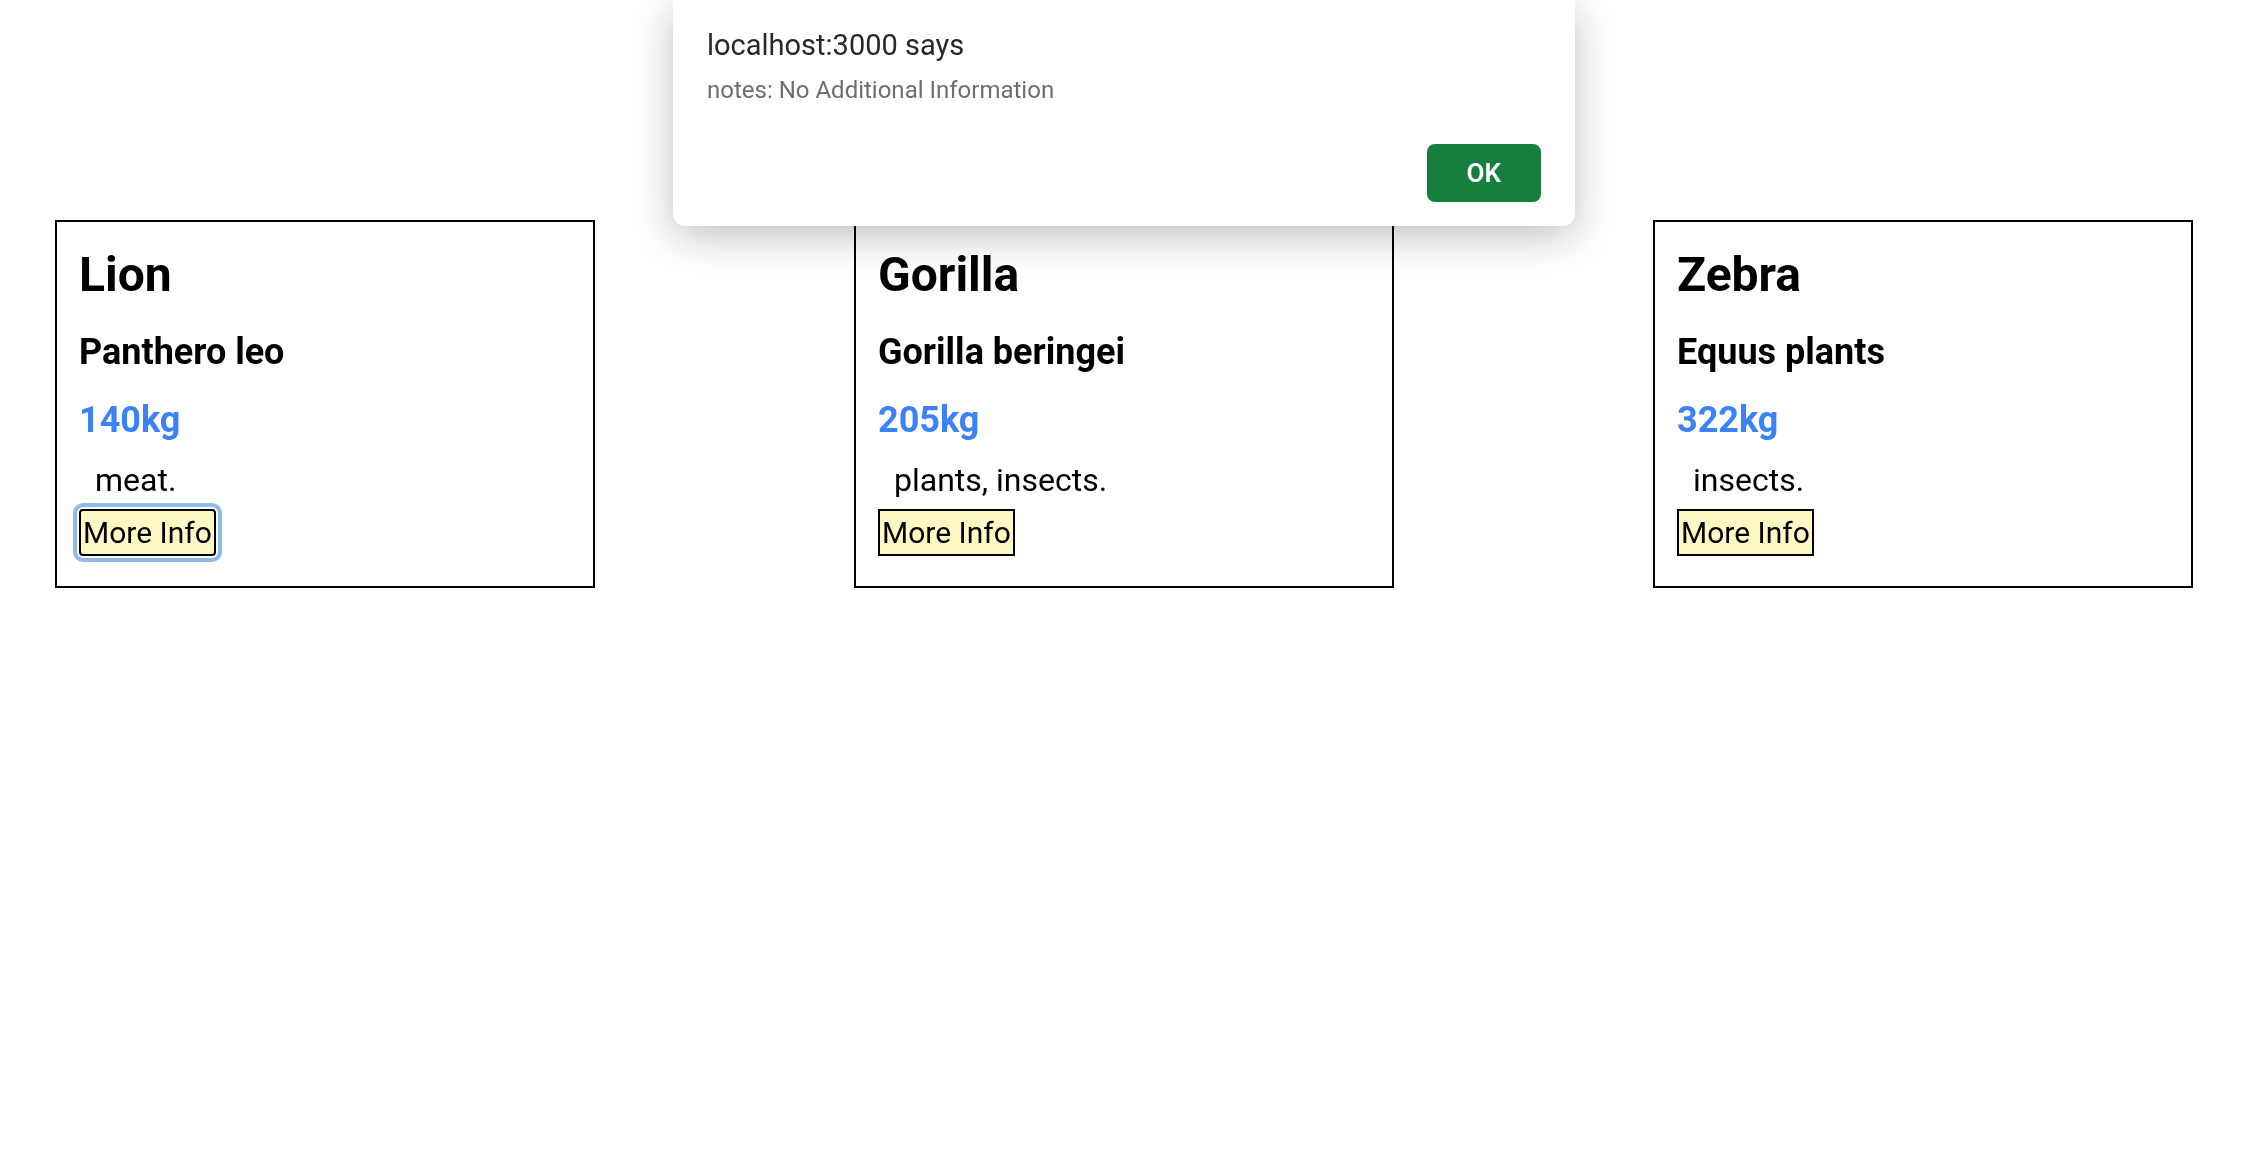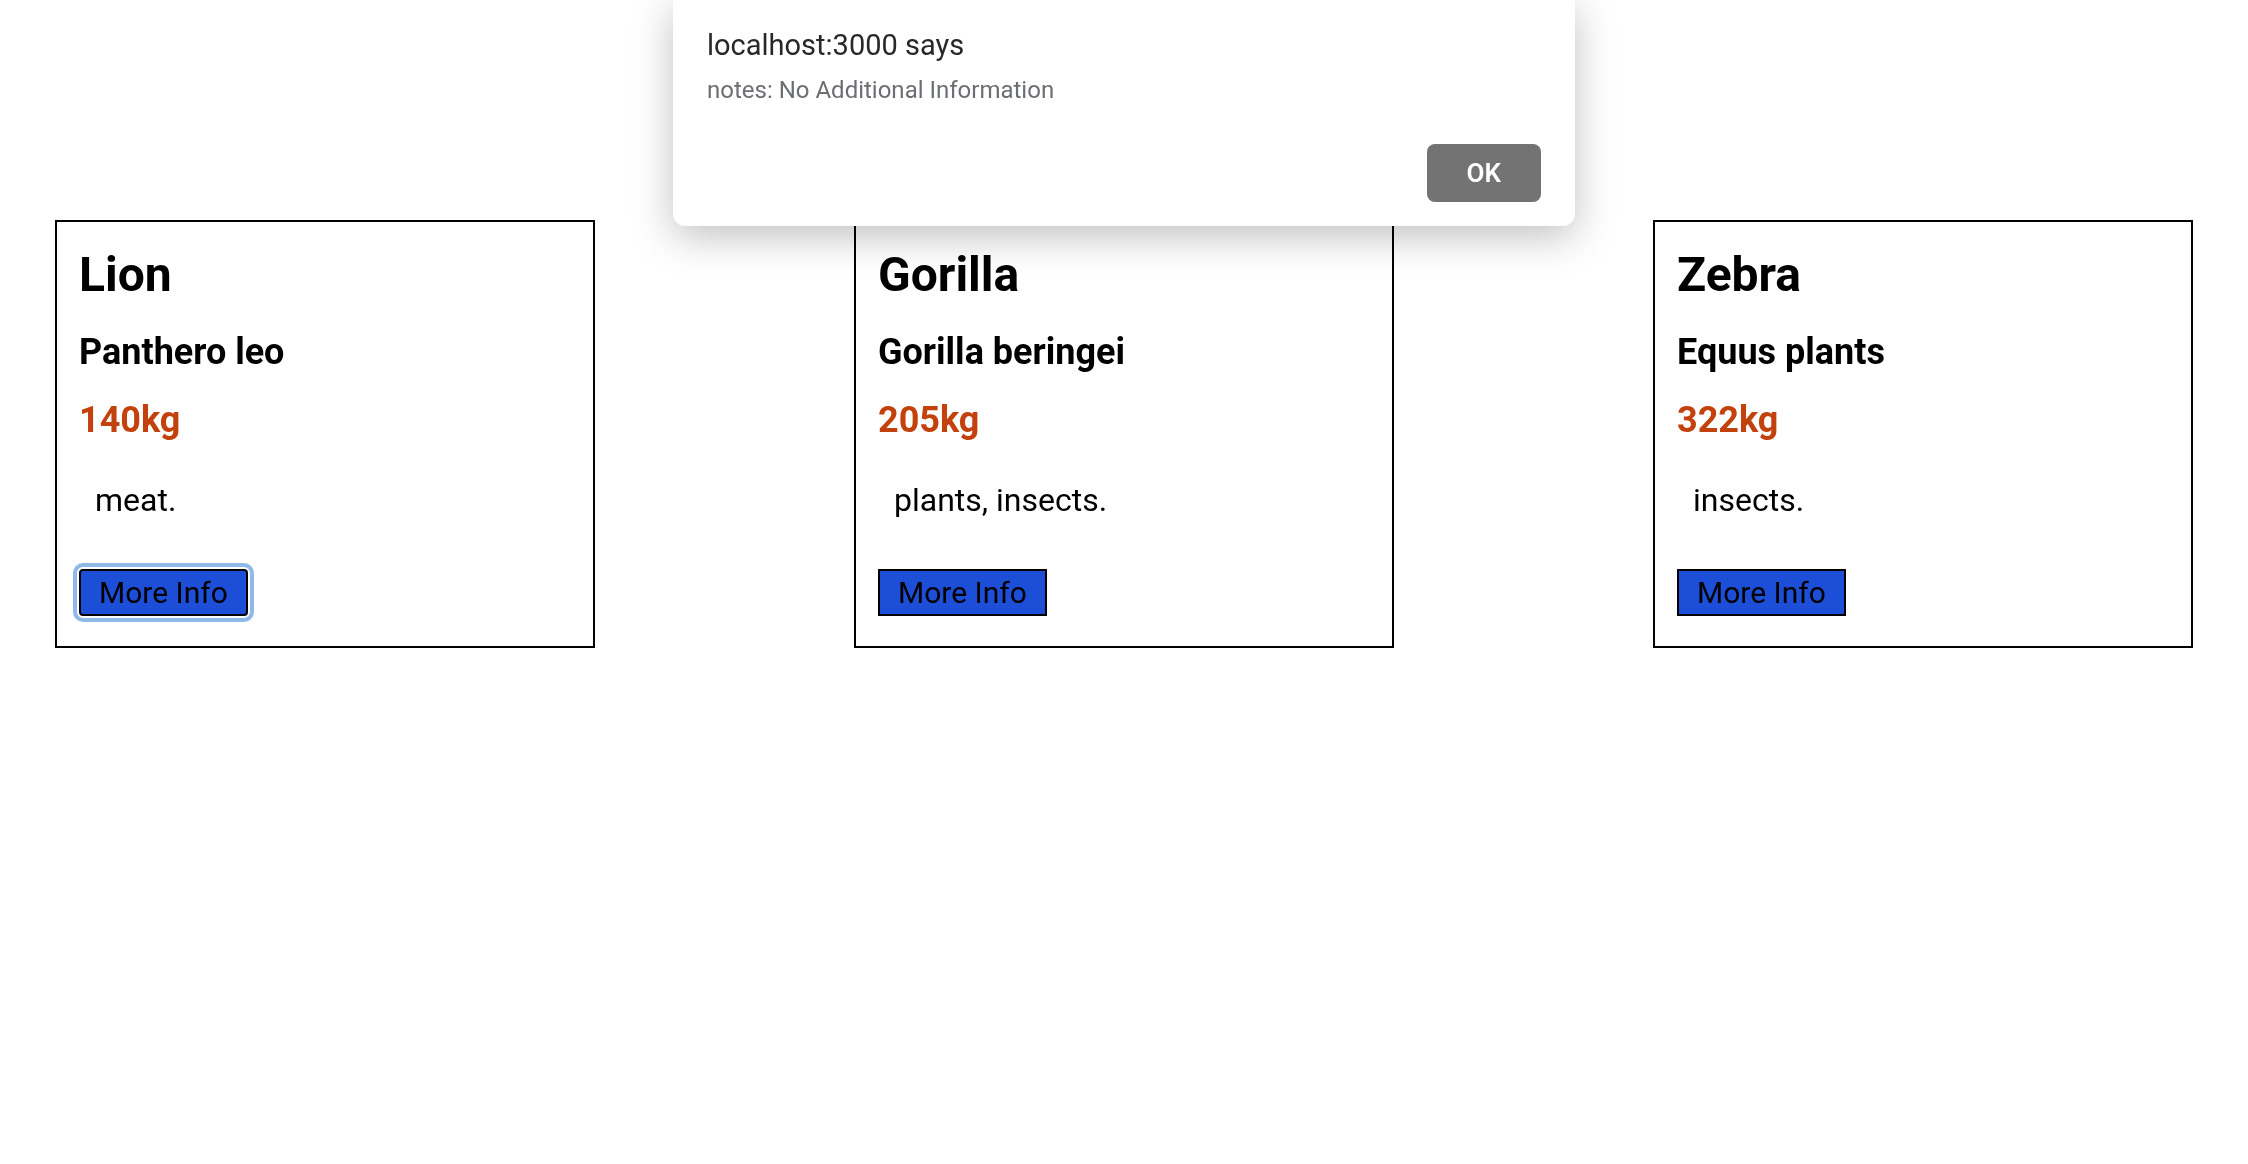--- a/index.html
+++ b/index.html
@@ -40,42 +40,41 @@
     .card h3 {
       font-size: 36px;
       font-weight: 700;
       margin-bottom: 26px;
       color: #000000;
     }
 
     .card h4 {
       font-size: 36px;
       font-weight: 700;
-      margin-bottom: 40px;
-      color: #c2410c;
+      margin-bottom: 20px;
+      color: #3b82f6;
     }
 
     .card p {
       font-size: 32px;
       font-weight: 400;
       margin-bottom: 10px;
       color: #000000;
       margin-left: 16px;
     }
 
     .more-info-btn {
       font-family: inherit;
       font-size: 30px;
       font-weight: 400;
-      background: #1d4ed8;
+      background: #fef9c3;
       border: 2px solid #000000;
-      padding: 4px 18px;
+      padding: 4px 2px;
       cursor: pointer;
       color: #000000;
-      margin-top: 40px;
     }
 
     .more-info-btn.focused {
       outline: 4px solid #8fb9e8;
       outline-offset: 2px;
       border-radius: 4px;
     }
 
     
     .alert-overlay {
@@ -113,21 +112,21 @@
       color: #6b6e73;
       margin-bottom: 40px;
     }
 
     .alert-actions {
       display: flex;
       justify-content: flex-end;
     }
 
     .alert-ok-btn {
-      background: #737373;
+      background: #15803d;
       color: #ffffff;
       border: none;
       border-radius: 8px;
       font-size: 26px;
       font-weight: 600;
       padding: 14px 40px;
       cursor: pointer;
       font-family: inherit;
       margin-left: 22px;
     }

